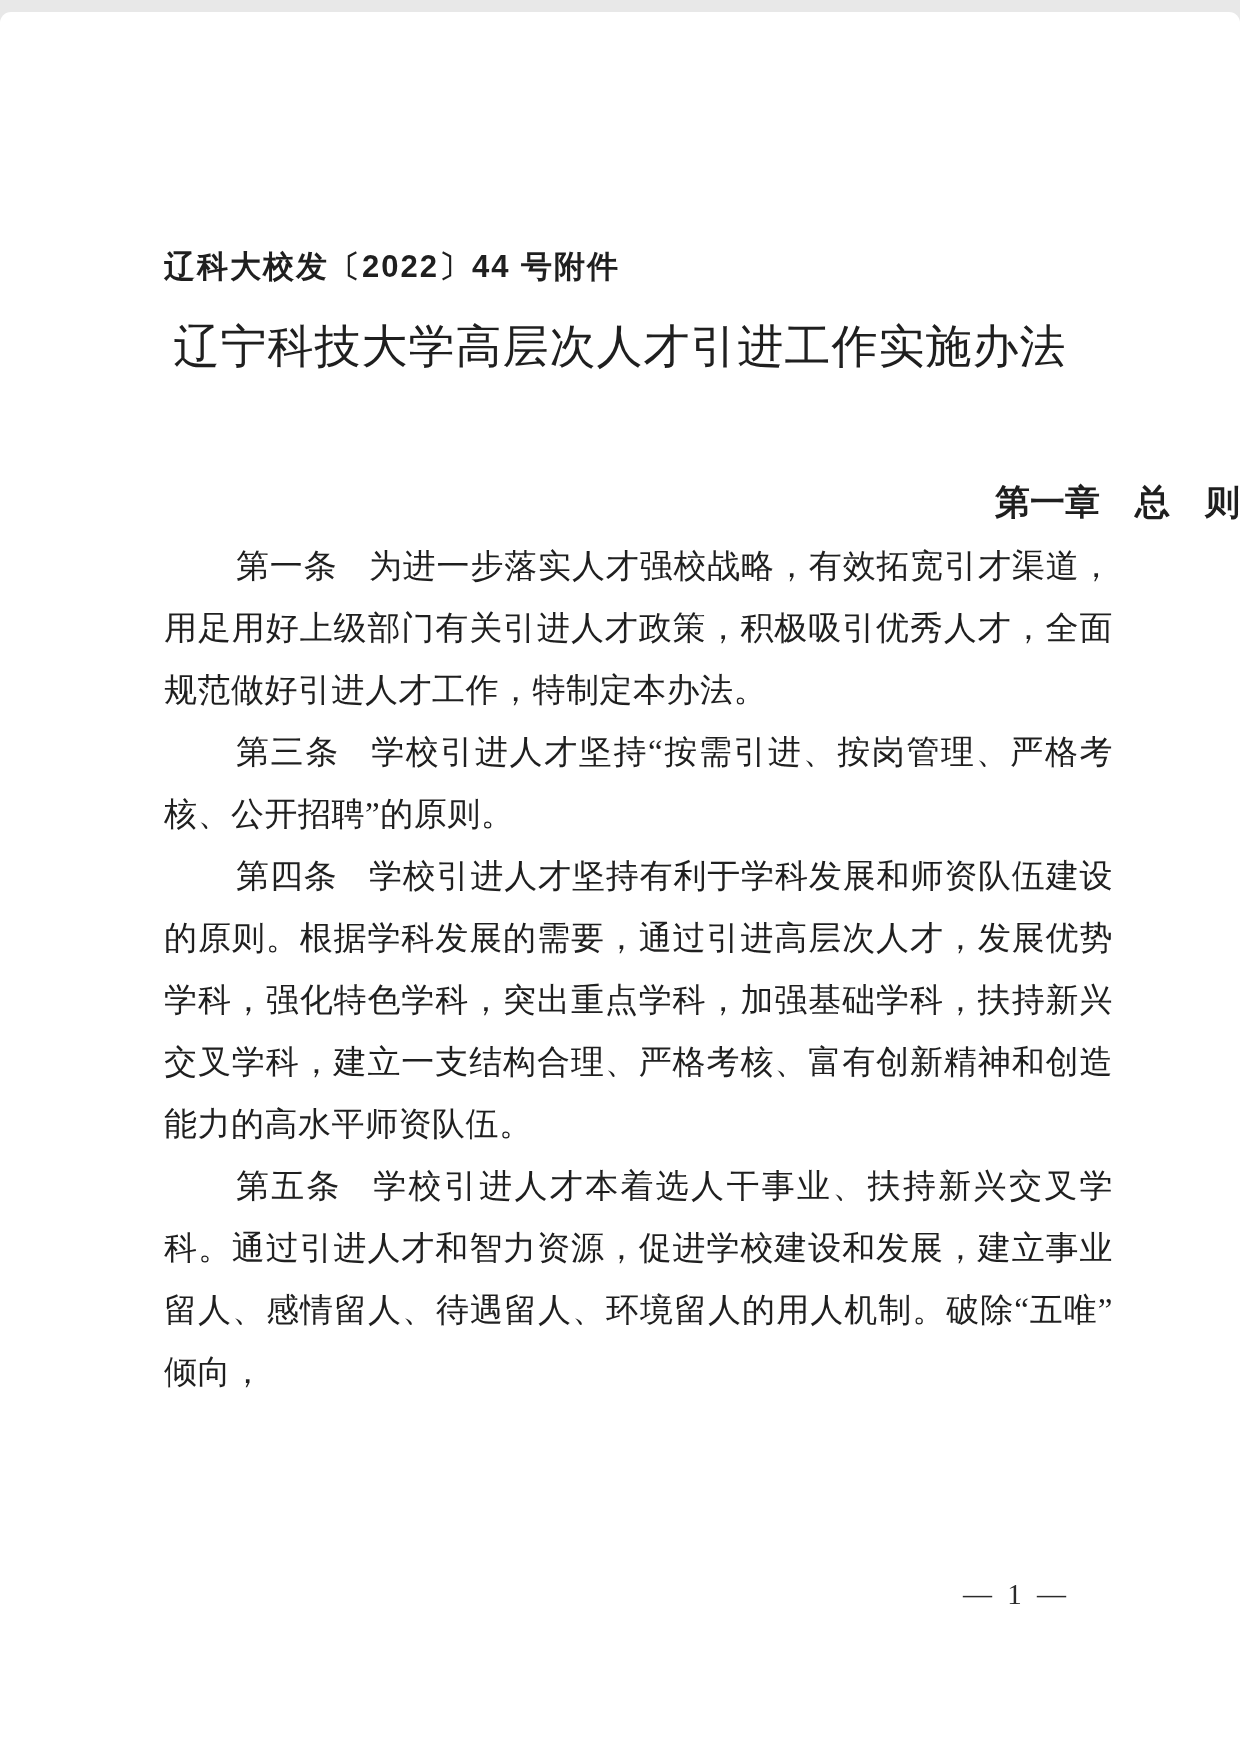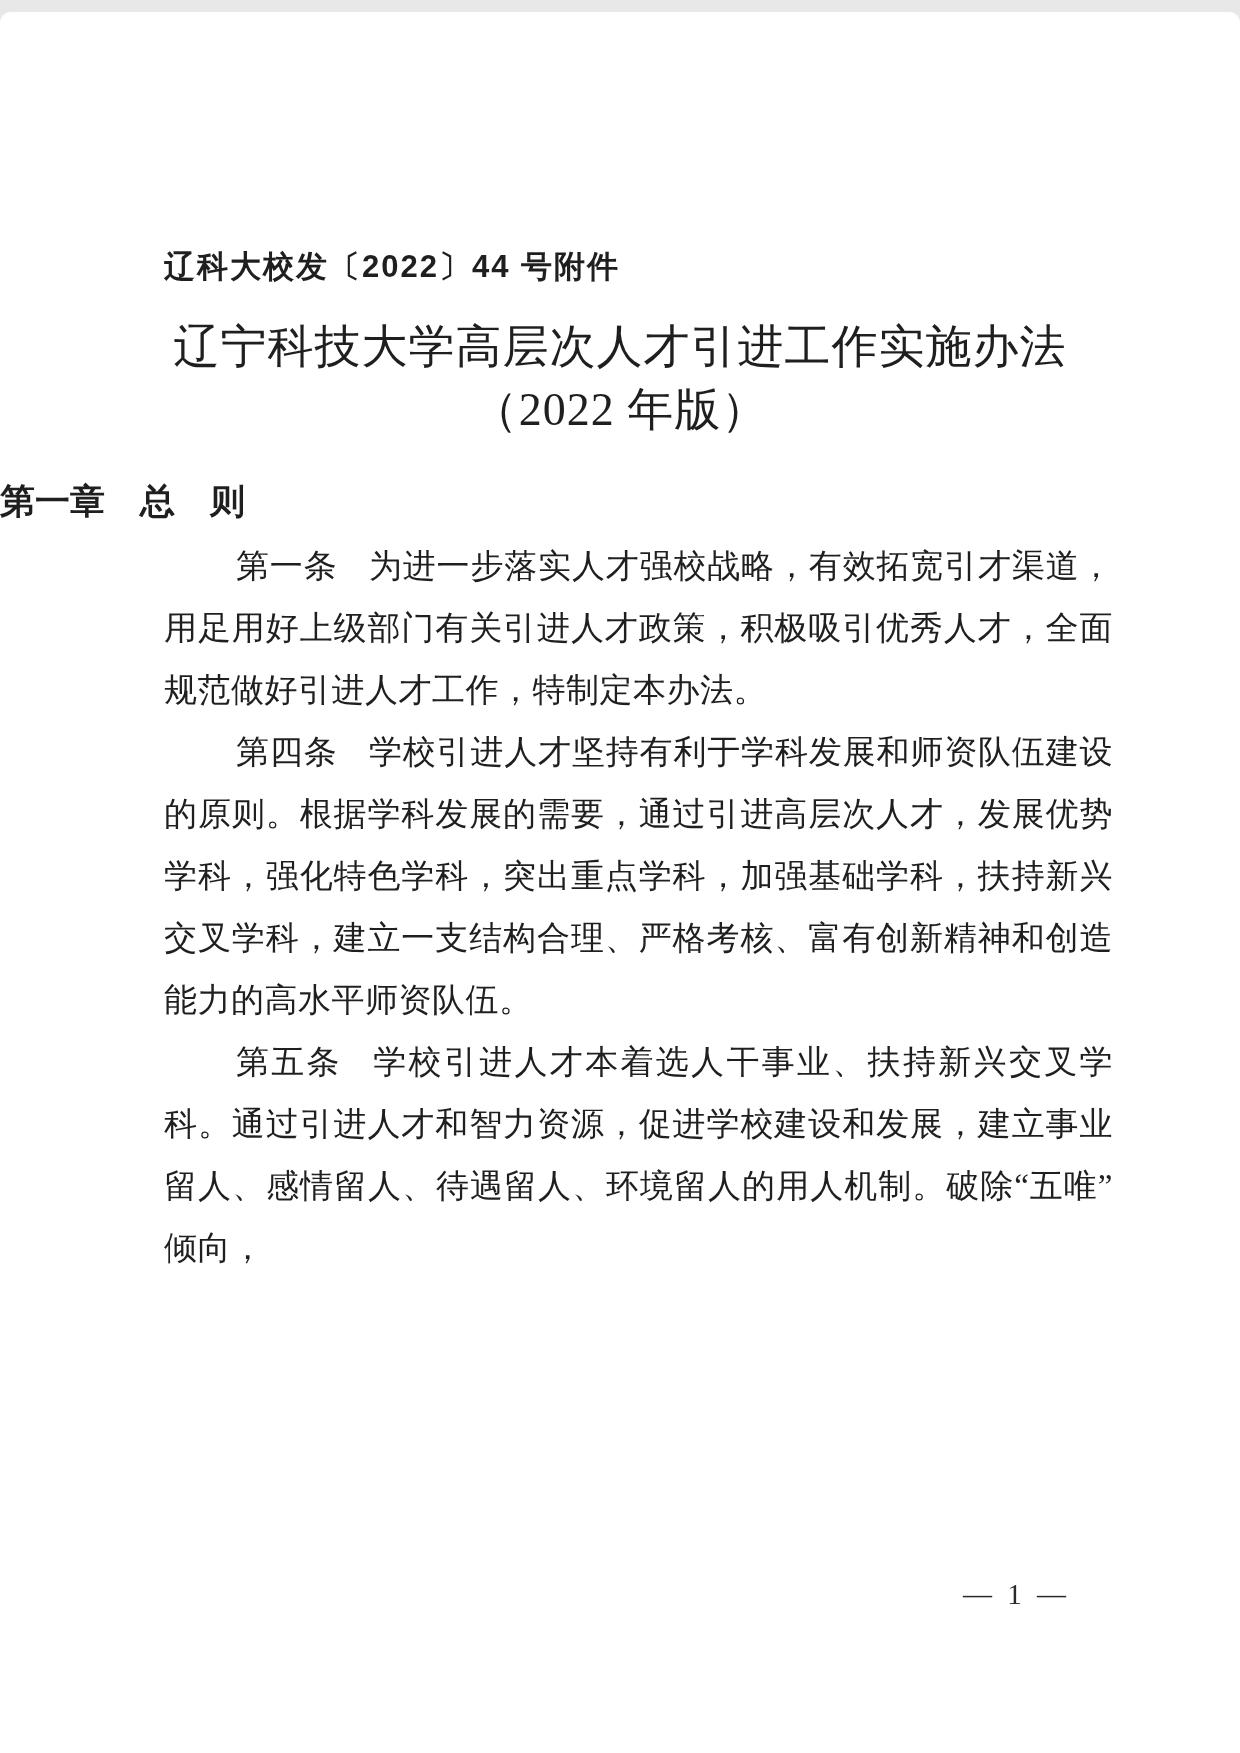--- a/index.html
+++ b/index.html
@@ -40,22 +40,22 @@
     font-weight: 400;
     font-size: 46px;
     line-height: 63px;
     letter-spacing: 1px;
   }
   .chapter-heading {
     position: absolute;
     left: 0;
     right: 0;
     top: 468px;
-    text-align: left;
-    font-family: Liberation Serif, serif;
+    text-align: right;
+    font-family: Liberation Sans, sans-serif;
     font-weight: 700;
     font-size: 35px;
     line-height: 44px;
   }
   .body-text {
     position: absolute;
     left: 164px;
     top: 523px;
     width: 949px;
     font-size: 33px;
@@ -85,26 +85,26 @@
 </style>
 </head>
 <body>
 
 <div class="page">
 
   <div class="doc-number">辽科大校发〔2022〕44 号附件</div>
 
   <div class="title-block">
     <span class="title-line">辽宁科技大学高层次人才引进工作实施办法</span>
-    <span class="title-line">（2022 年版）</span>
   </div>
 
   <div class="chapter-heading">第一章　总　则</div>
 
   <div class="body-text">
     <p><span class="art-label">第一条</span><span>为进一步落实人才强校战略，有效拓宽引才渠道，用足用好上级部门有关引进人才政策，积极吸引优秀人才，全面规范做好引进人才工作，特制定本办法。</span></p>
+    <p><span class="art-label">第三条</span><span>学校引进人才坚持“按需引进、按岗管理、严格考核、公开招聘”的原则。</span></p>
     <p><span class="art-label">第四条</span><span>学校引进人才坚持有利于学科发展和师资队伍建设的原则。根据学科发展的需要，通过引进高层次人才，发展优势学科，强化特色学科，突出重点学科，加强基础学科，扶持新兴交叉学科，建立一支结构合理、严格考核、富有创新精神和创造能力的高水平师资队伍。</span></p>
     <p><span class="art-label">第五条</span><span>学校引进人才本着选人干事业、扶持新兴交叉学科。通过引进人才和智力资源，促进学校建设和发展，建立事业留人、感情留人、待遇留人、环境留人的用人机制。破除“五唯”倾向，</span></p>
   </div>
 
   <div class="page-number">— 1 —</div>
 
 </div>
 
 </body></html>

